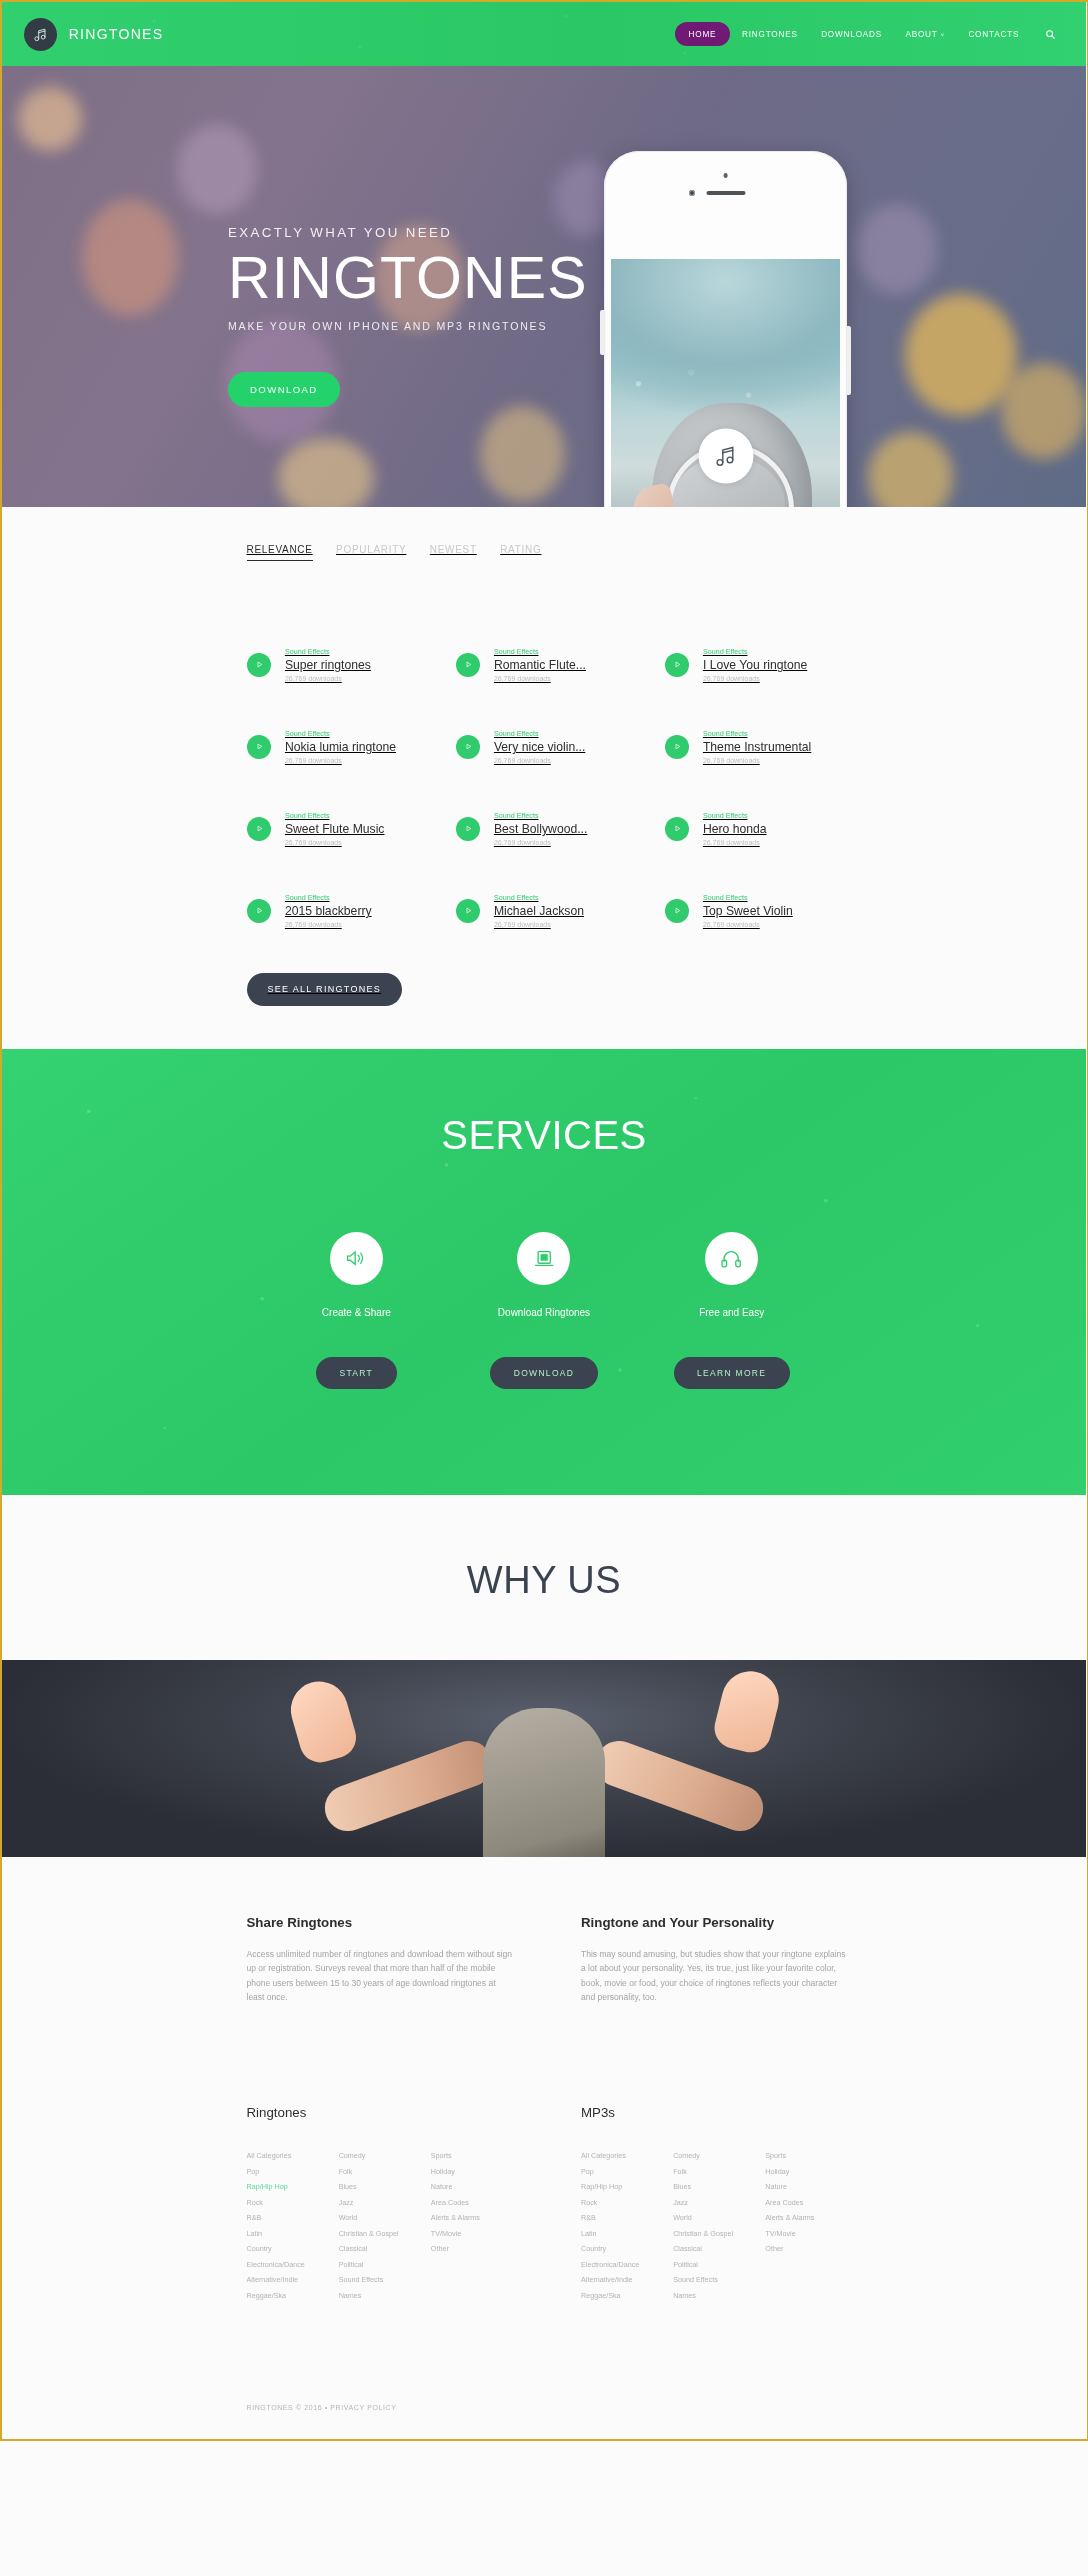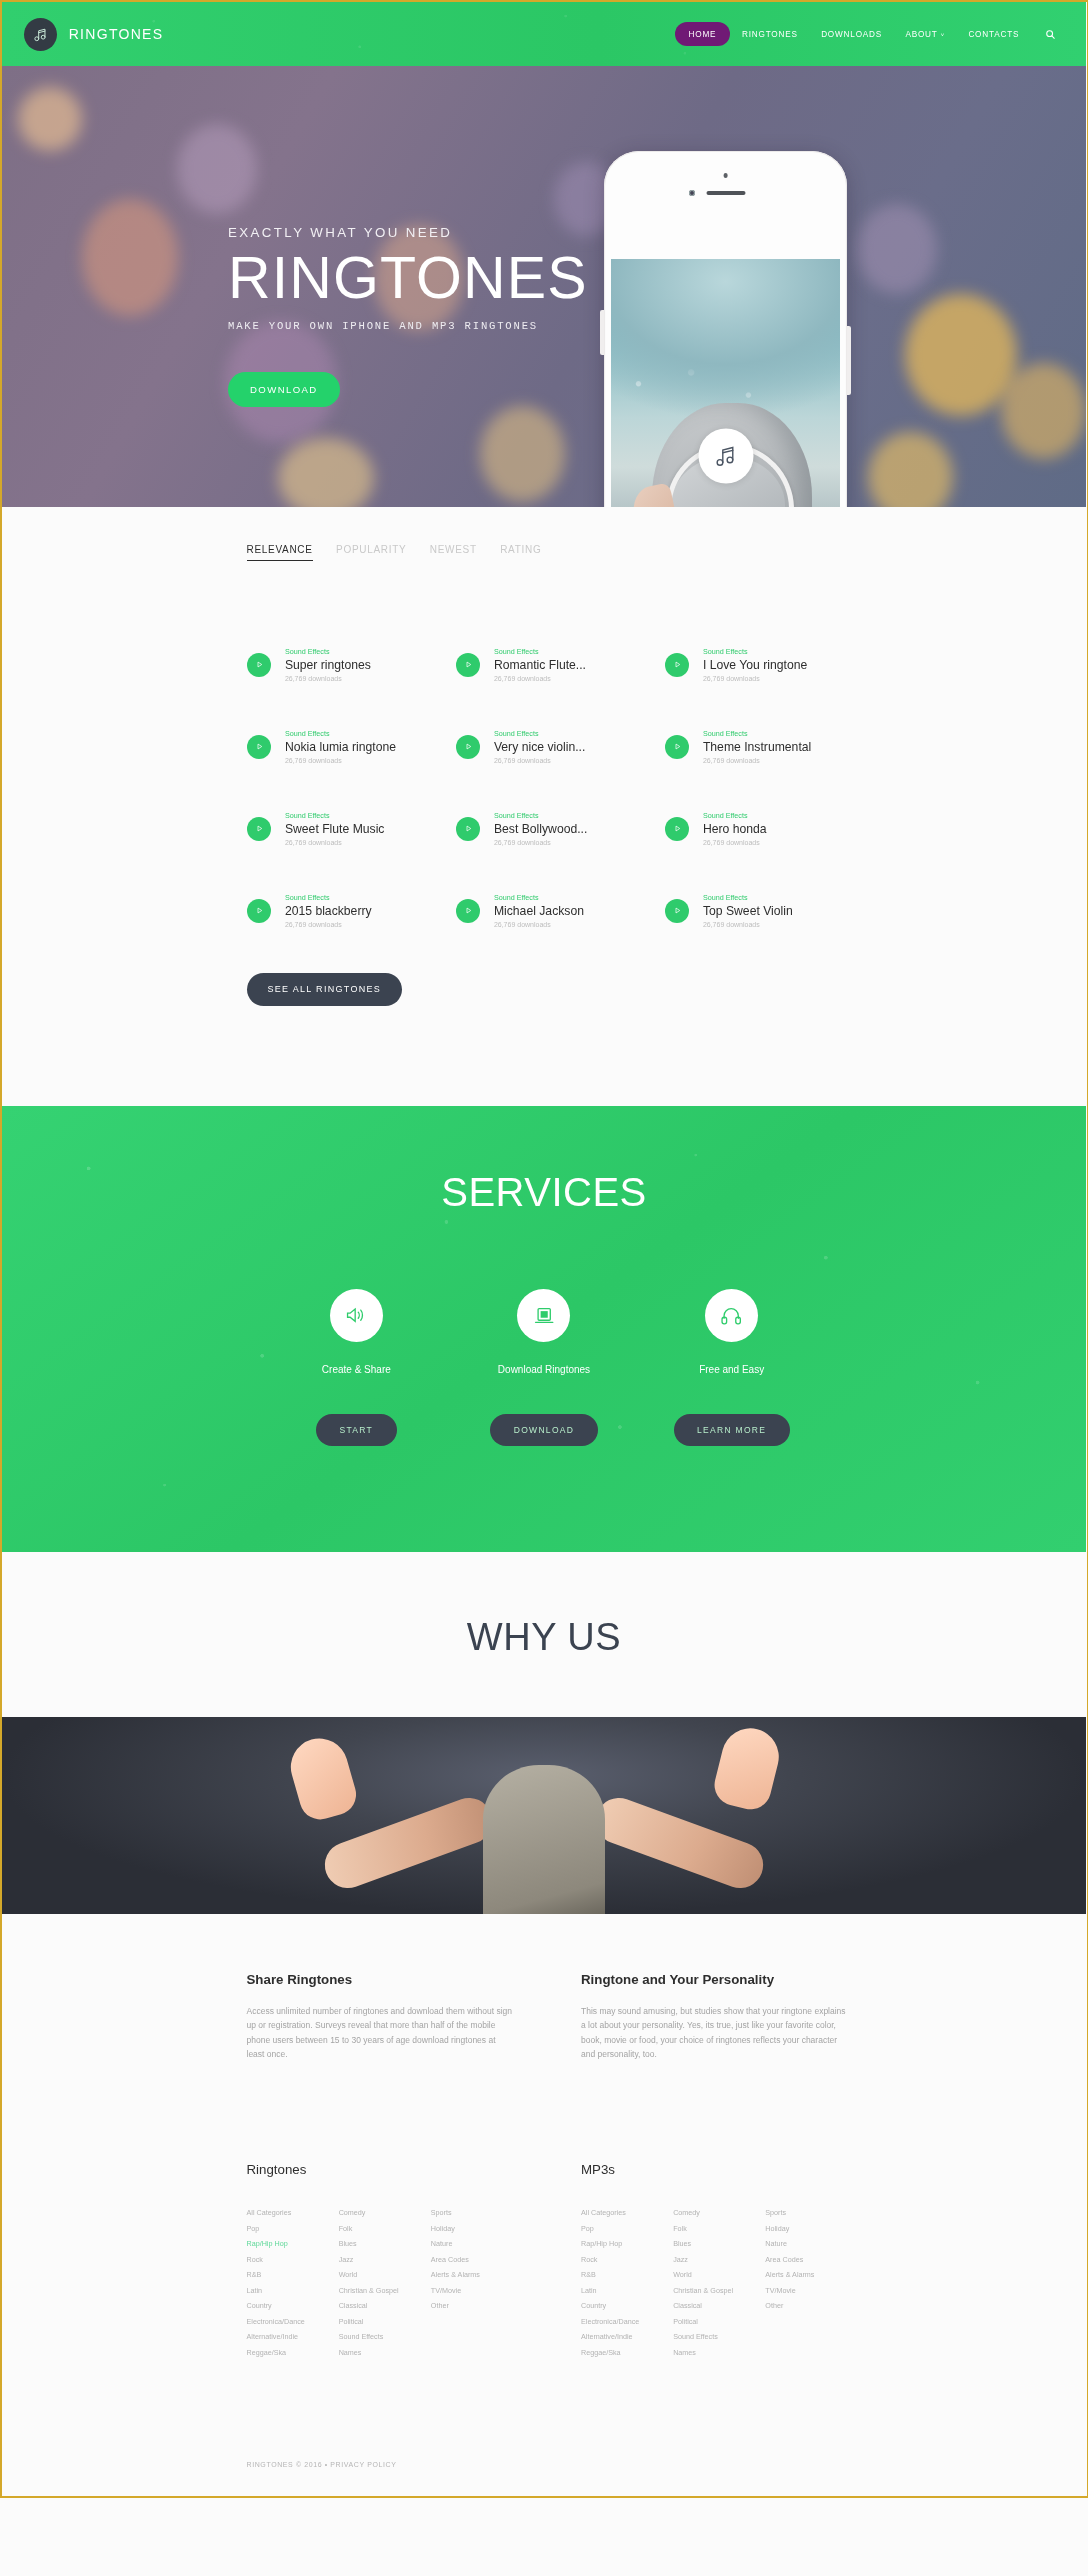--- a/index.html
+++ b/index.html
@@ -70,21 +70,21 @@
   }
   .hero-eyebrow {
     color: #f2f0f4; font-size: 13.3px; letter-spacing: 2.4px; font-weight: 400;
     margin-bottom: 9.6px;
   }
   .hero-title {
     color: #ffffff; font-size: 59px; letter-spacing: 1.1px; line-height: .95;
     font-weight: 300; margin-bottom: 14px;
   }
   .hero-sub {
-    color: #eeecf1; font-size: 10.6px; letter-spacing: 1.8px; font-weight: 400; font-family: Liberation Mono, monospace;
+    color: #eeecf1; font-size: 10.6px; letter-spacing: 1.8px; font-weight: 400;
   }
   .btn-download-hero {
     display: inline-block; margin-top: 40px;
     background: #24d26b; color: #fff;
     font-size: 9.6px; letter-spacing: 1.4px;
     padding: 12.2px 22px; border-radius: 18px; border: none; cursor: pointer;
     font-family: inherit;
   }
 
   
@@ -146,21 +146,21 @@
   }
   .note-badge {
     position:absolute; left: 50%; top: 52%; transform: translate(-50%,-50%);
     width: 55px; height: 55px; border-radius: 50%;
     background: #fff; display:flex; align-items:center; justify-content:center;
     box-shadow: 0 1.1px 7.4px rgba(0,0,0,.12);
   }
   .note-badge svg { width: 26.6px; height: 26.6px; }
 
   
-  .section-list { background: #fbfbfb; padding: 37px 0 100px; }
+  .section-list { background: #fbfbfb; padding: 37px 0 43px; text-decoration: underline; }
   .wrap { width: 627px; margin: 0 auto; }
   .tabs { display: flex; gap: 23.4px; margin-left: 16px; margin-bottom: 63px; }
   .tab {
     font-size: 10px; letter-spacing: 0.7px; color: #c9c9c9; cursor: pointer;
     padding-bottom: 4.8px;
   }
   .tab.active { color: #2b2b2b; border-bottom: 1.1px solid #2b2b2b; }
   .tile-grid { display: grid; grid-template-columns: repeat(3, 1fr); }
   .tile {
     display: flex; align-items: center; gap: 14px;

